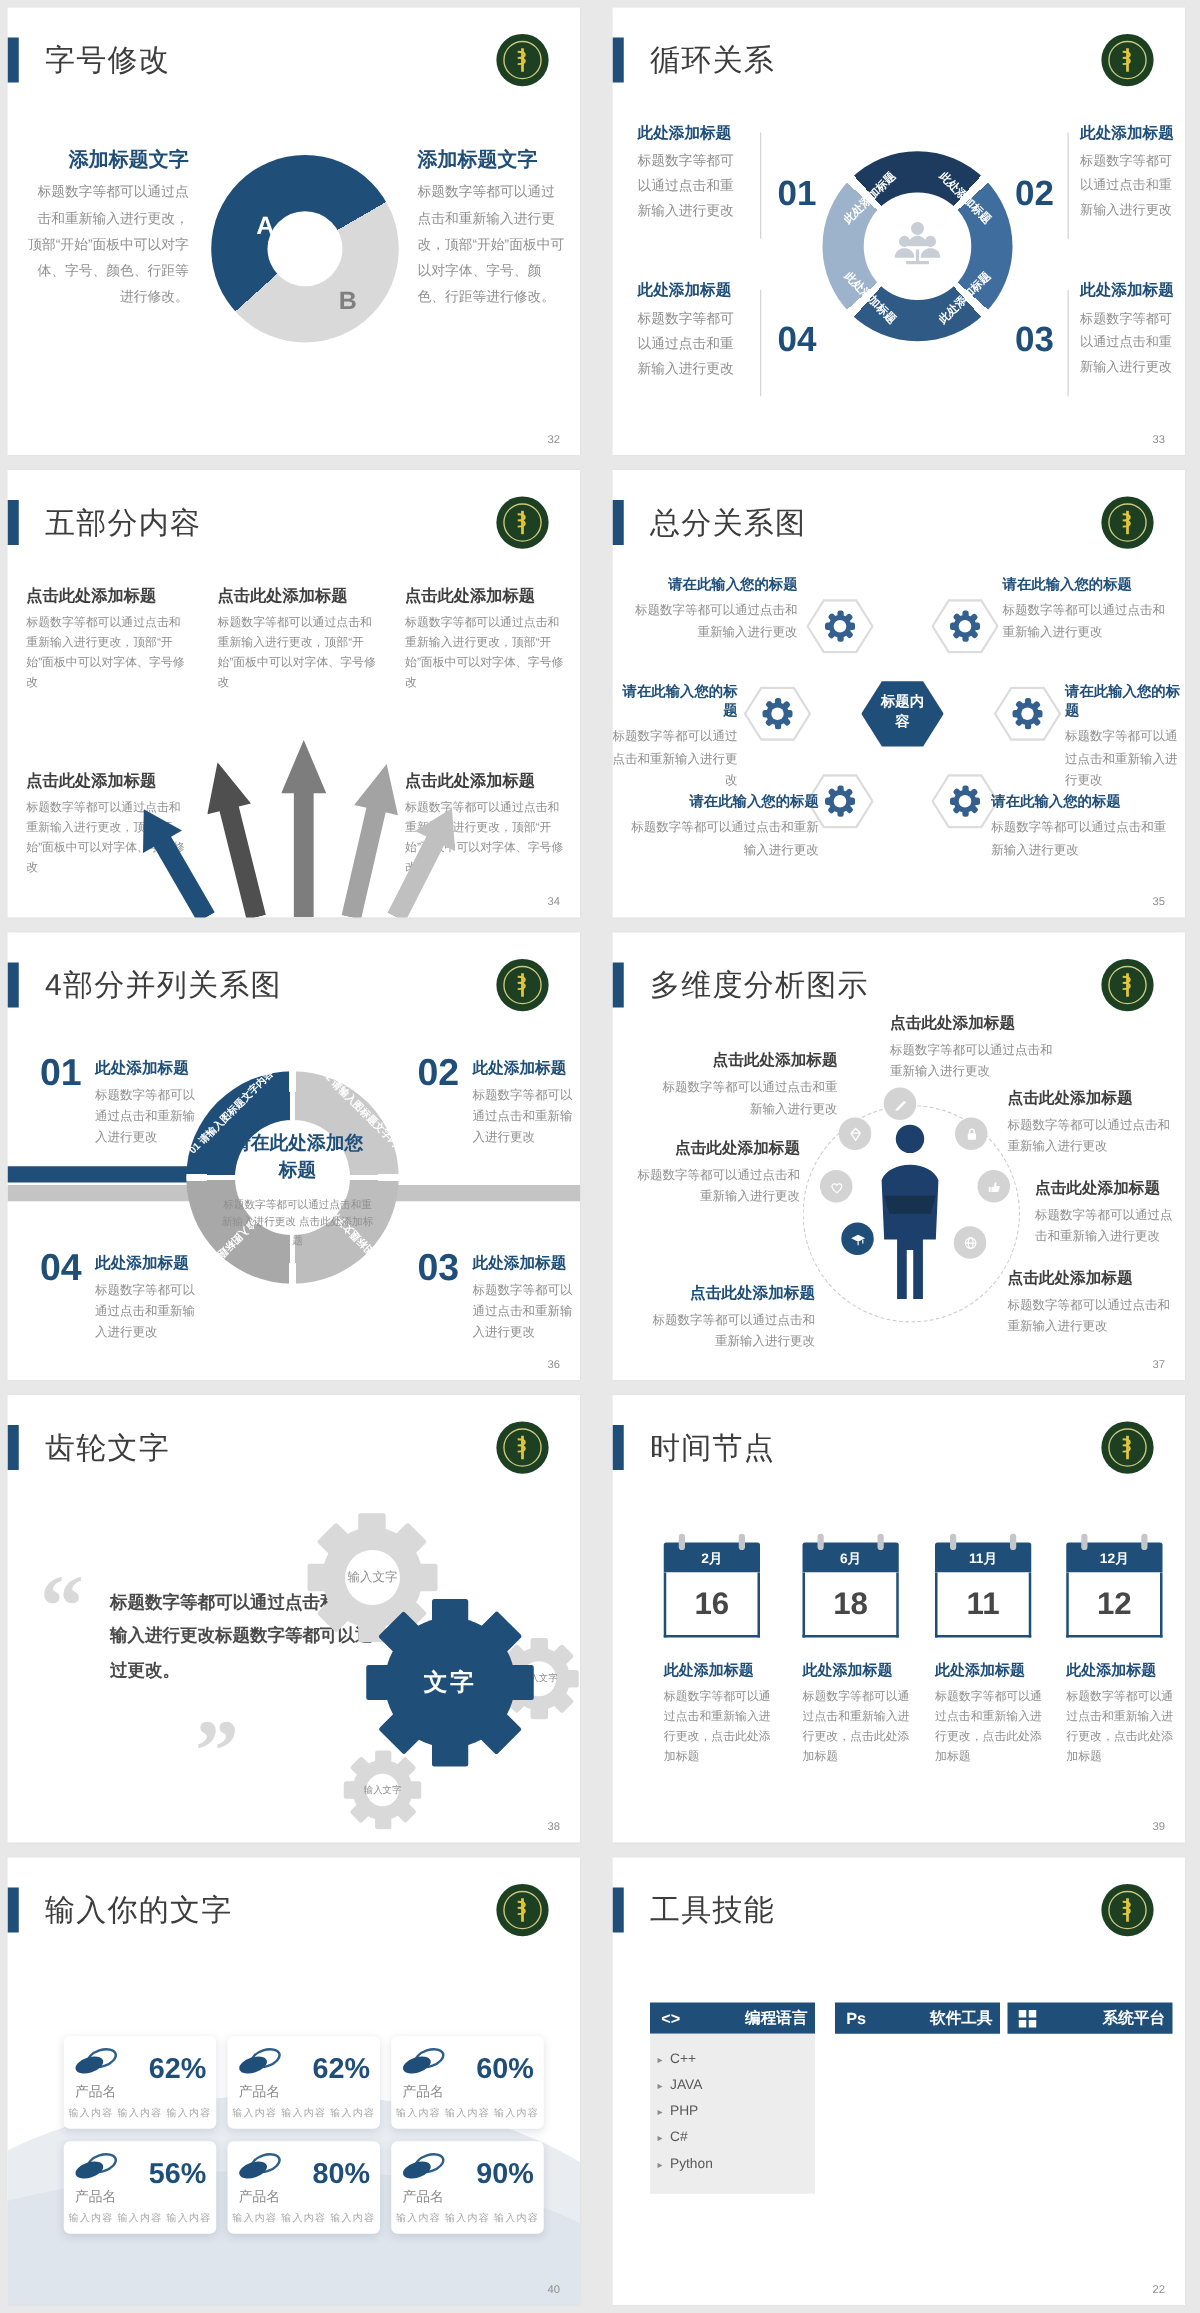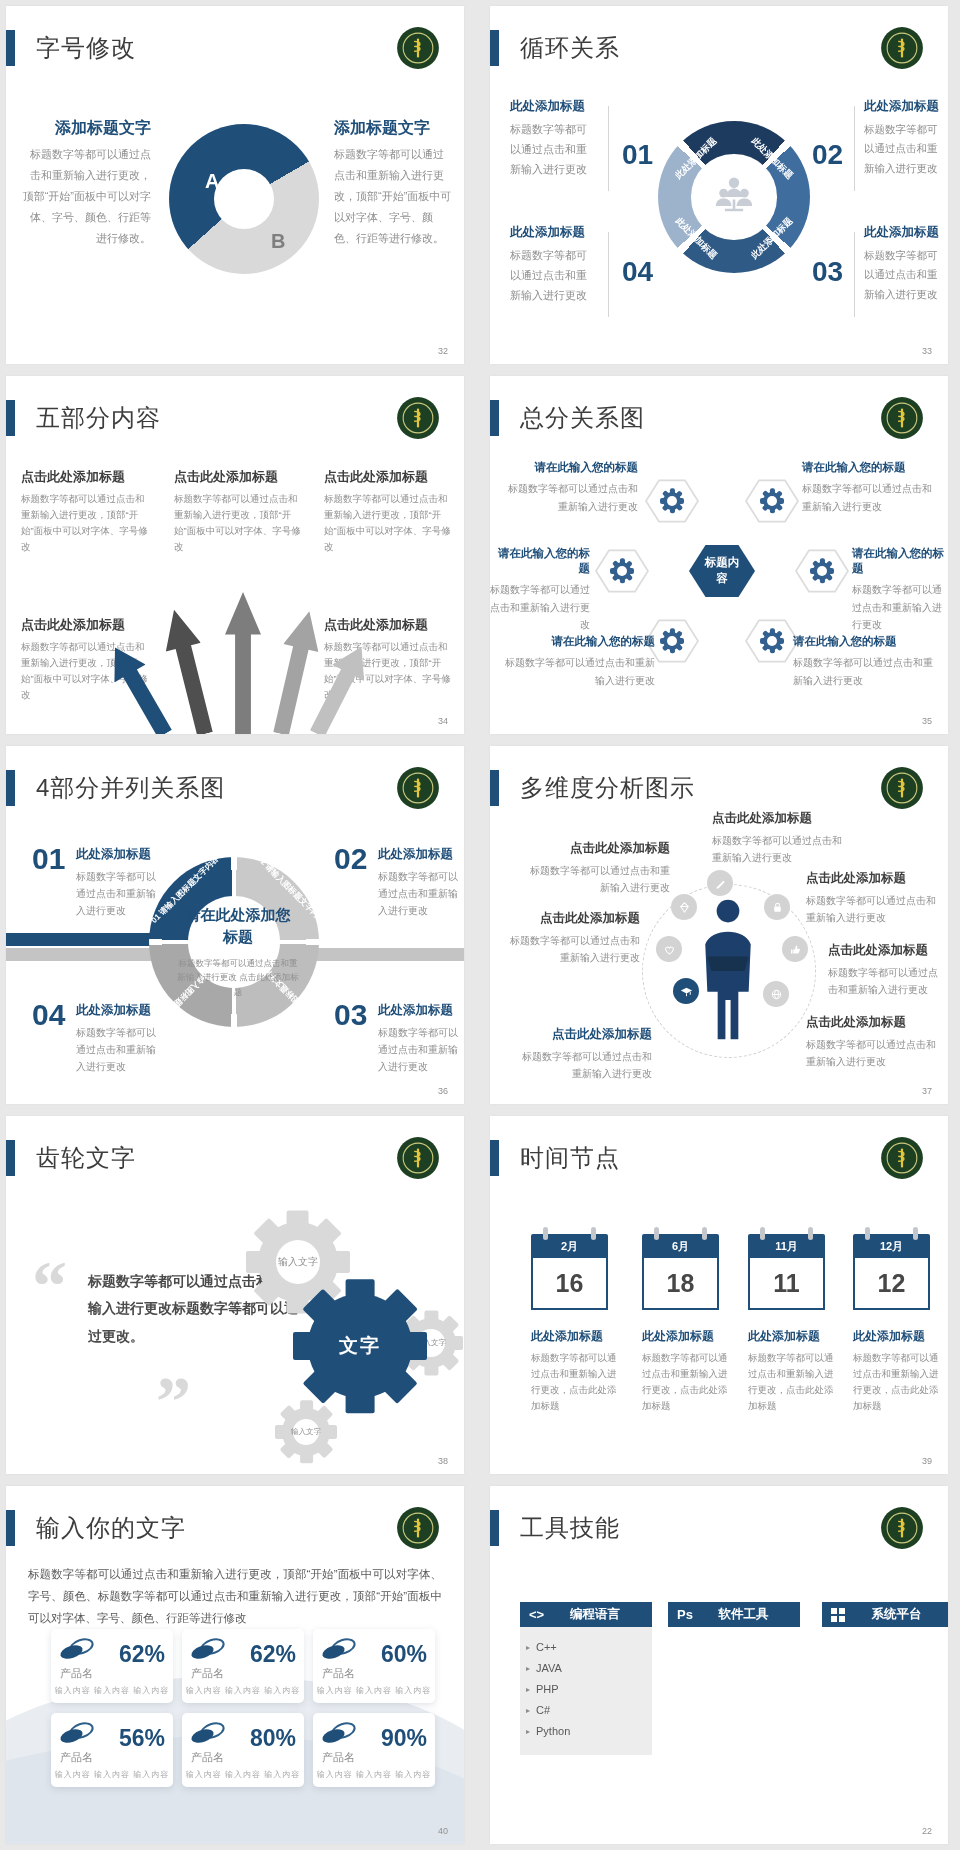--- a/index.html
+++ b/index.html
@@ -58,21 +58,21 @@
   .card{position:absolute;width:122px;height:74px;background:#fff;border-radius:5px;box-shadow:0 2px 7px rgba(90,100,120,.18);}
   .cB{position:absolute;left:18px;top:10px;width:21px;height:11px;border-radius:50%;border:2px solid #2e5f8a;background:#fff;transform:rotate(-18deg);}
   .cA{position:absolute;left:9px;top:17px;width:23px;height:12px;border-radius:50%;background:#1f4e79;transform:rotate(-18deg);}
   .pname{position:absolute;left:9px;top:37px;font-size:11px;color:#8a8a8a;}
   .pct{position:absolute;right:8px;top:12px;font-size:23px;font-weight:700;color:#1f4e79;}
   .csub{position:absolute;left:0;right:0;bottom:7px;text-align:center;font-size:8px;color:#a8a8a8;letter-spacing:1px;}
   
   .col{position:absolute;width:132px;}
   .colhead{height:25px;background:#1f4e79;color:#fff;display:flex;align-items:center;}
   .colicon{margin:0 0 0 9px;font-weight:700;font-size:13px;color:#fff;}
-  .coltitle{flex:1;text-align:center;font-size:12.5px;font-weight:700;margin-right:6px;}
+  .coltitle{flex:1;text-align:right;font-size:12.5px;font-weight:700;margin-right:6px;}
   .colbody{background:#ededed;height:118px;padding:10px 0 0 0;}
   .colbody div{font-size:11px;color:#595959;padding:0 0 0 16px;height:21px;line-height:21px;position:relative;}
   .colbody div::before{content:"\25B8";position:absolute;left:6px;color:#8a8a8a;font-size:8px;}
   .win{display:inline-block;width:6px;height:6px;background:#fff;box-shadow:8px 0 #fff,0 8px #fff,8px 8px #fff;margin:-8px 8px 0 9px;}
   .quote{position:absolute;font-family:"Liberation Serif","DejaVu Serif",serif;font-size:70px;color:#d9d9d9;line-height:.5;font-weight:700;}
 </style>
 </head>
 <body>
 
 <div class="grid">
@@ -556,21 +556,20 @@
     <span class="logo">
       <svg viewBox="0 0 40 40" width="44" height="44">
           <circle cx="20" cy="20" r="19" fill="#1d4023"></circle>
           <circle cx="20" cy="20" r="13.5" fill="none" stroke="#cdc97e" stroke-width="1"></circle>
           <path d="M20 11.5 v17" stroke="#e3c63c" stroke-width="2"></path>
           <path d="M16.5 14 c7 0 7 4.5 0 4.5 c7 0 7 4.5 0 4.5" stroke="#e3c63c" fill="none" stroke-width="1.3"></path>
         </svg>
     </span>
     <span class="wave1"></span>
     <span class="wave2"></span>
-    <p style="position:absolute;left:22px;top:78px;width:414px;margin:0;font-size:11.5px;line-height:1.9;color:#595959;text-align:justify;">标题数字等都可以通过点击和重新输入进行更改，顶部“开始”面板中可以对字体、字号、颜色、标题数字等都可以通过点击和重新输入进行更改，顶部“开始”面板中可以对字体、字号、颜色、行距等进行修改</p>
 
     <div class="card" style="left:45px;top:143px;">
       <span class="cB"></span>
         <span class="cA"></span>
       <span class="pname">产品名</span>
       <span class="pct">62%</span>
       <span class="csub">输入内容 输入内容 输入内容</span>
     </div>
     <div class="card" style="left:176px;top:143px;">
       <span class="cB"></span>
@@ -636,21 +635,21 @@
       </div>
     </div>
 
     <div class="col" style="left:178px;top:116px;">
       <div class="colhead">
         <span class="colicon">Ps</span>
         <span class="coltitle">软件工具</span>
       </div>
     </div>
 
-    <div class="col" style="left:332px;top:116px;">
+    <div class="col" style="left:316px;top:116px;">
       <div class="colhead">
         <span class="win"></span>
         <span class="coltitle">系统平台</span>
       </div>
     </div>
     <span class="pg">22</span>
   </div>
 
 </div>
 

